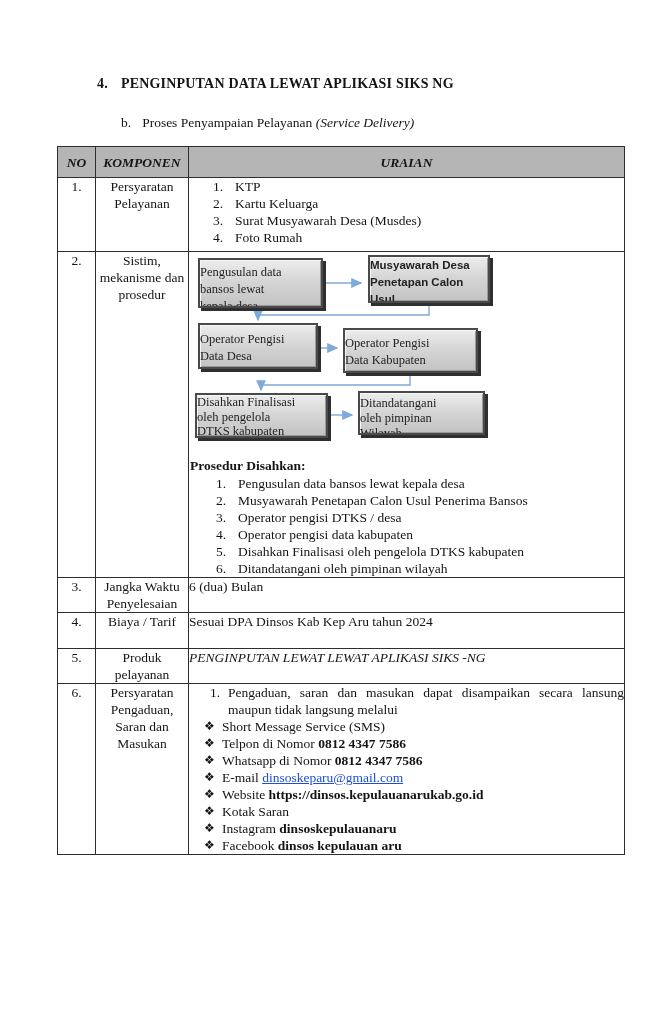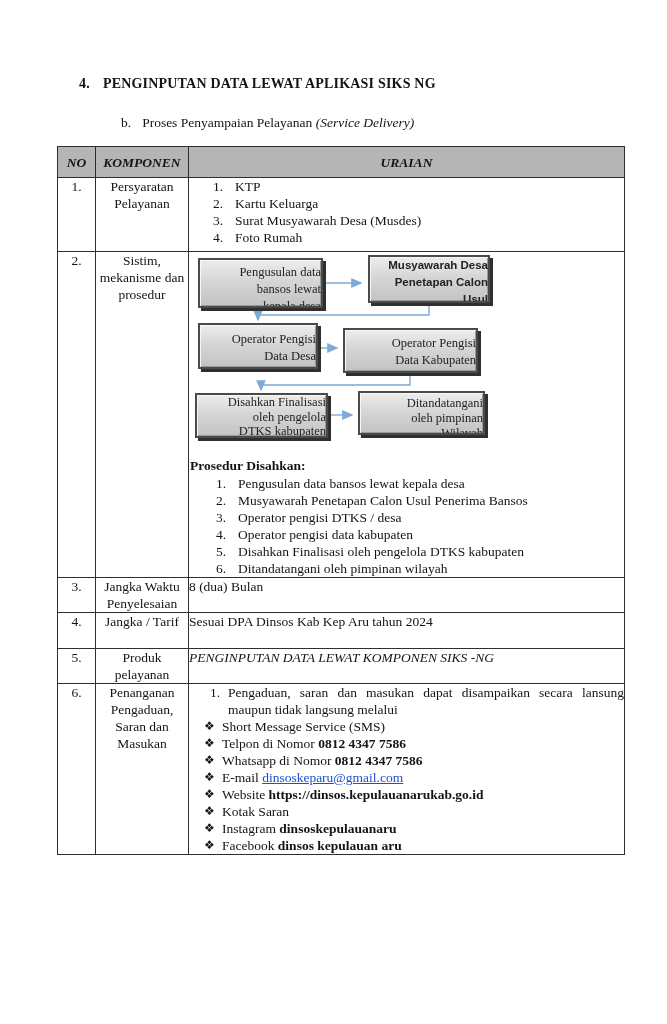--- a/index.html
+++ b/index.html
@@ -6,21 +6,21 @@
   .page {
     position: relative;
     width: 667px; height: 1024px;
     margin: 0 auto;
     background: #ffffff;
     font-family: "Liberation Serif", serif;
     color: #141414;
     overflow: hidden;
   }
   .doc-title {
-    position: absolute; left: 79px; top: 76px;
+    position: absolute; left: 97px; top: 76px;
     font-weight: bold; font-size: 14px; letter-spacing: .2px;
   }
   .doc-title .t-num { margin-right: 13px; }
   .doc-subtitle {
     position: absolute; left: 121px; top: 115px;
     font-weight: normal; font-size: 13.5px;
   }
   .doc-subtitle .s-num { margin-right: 11px; }
   .doc-subtitle em { font-style: italic; }
 
@@ -57,21 +57,21 @@
   
   .flowchart { position: relative; height: 200px; margin-top: 2px; }
   .fc-svg { position: absolute; left: 0; top: 0; }
   .fc-line { stroke: #7fa9d8; stroke-width: 1.4; fill: none; }
   .fc-box {
     position: absolute;
     background: linear-gradient(180deg, #ededed 0%, #d6d6d6 45%, #c3c3c3 100%);
     border: 2px solid #4a4a4a;
     box-shadow: 3px 3px 0 #2f2f2f, inset 1px 1px 0 #f7f7f7, inset -1px -1px 0 #9a9a9a;
     overflow: hidden;
-    text-align: right;
+    text-align: left;
     color: #222;
     font-size: 12.5px;
     line-height: 17px;
     box-sizing: border-box;
   }
   .fc-box1 { left: 9px;  top: 4px;   width: 125px; height: 50px; padding-top: 4px; }
   .fc-box2 { left: 179px; top: 1px;  width: 122px; height: 48px; 
              font-family: "Liberation Sans", sans-serif; font-weight: bold; font-size: 11.5px; }
   .fc-box3 { left: 9px;  top: 69px;  width: 120px; height: 46px; padding-top: 6px; }
   .fc-box4 { left: 154px; top: 74px; width: 135px; height: 45px; padding-top: 5px; }
@@ -194,38 +194,38 @@
                 <span class="li-num">6.</span>
                 <span class="li-txt">Ditandatangani oleh pimpinan wilayah</span>
               </div>
             </div>
         </td>
       </tr>
 
       <tr style="height:35px;">
         <td class="cell-no">3.</td>
         <td class="cell-komp">Jangka Waktu Penyelesaian</td>
-        <td class="cell-ur">8 (dua) Bulan</td>
+        <td class="cell-ur">6 (dua) Bulan</td>
       </tr>
 
       <tr style="height:36px;">
         <td class="cell-no">4.</td>
-        <td class="cell-komp">Jangka / Tarif</td>
+        <td class="cell-komp">Biaya / Tarif</td>
         <td class="cell-ur">Sesuai DPA Dinsos Kab Kep Aru tahun 2024</td>
       </tr>
 
       <tr style="height:35px;">
         <td class="cell-no">5.</td>
         <td class="cell-komp">Produk pelayanan</td>
-        <td class="cell-ur italic-cell">PENGINPUTAN DATA LEWAT KOMPONEN SIKS -NG</td>
+        <td class="cell-ur italic-cell">PENGINPUTAN LEWAT LEWAT APLIKASI SIKS -NG</td>
       </tr>
 
       <tr style="height:163px;">
         <td class="cell-no">6.</td>
-        <td class="cell-komp">Penanganan Pengaduan, Saran dan Masukan</td>
+        <td class="cell-komp">Persyaratan Pengaduan, Saran dan Masukan</td>
         <td class="cell-ur">
           <div class="li intro-li">
             <span class="li-num">1.</span>
             <span class="li-txt">Pengaduan, saran dan masukan dapat disampaikan secara lansung maupun tidak langsung melalui</span>
           </div>
           <div class="blist">
               <div class="li">
                 <span class="li-marker">❖</span>
                 <span class="li-txt">Short Message Service (SMS)</span>
               </div>

